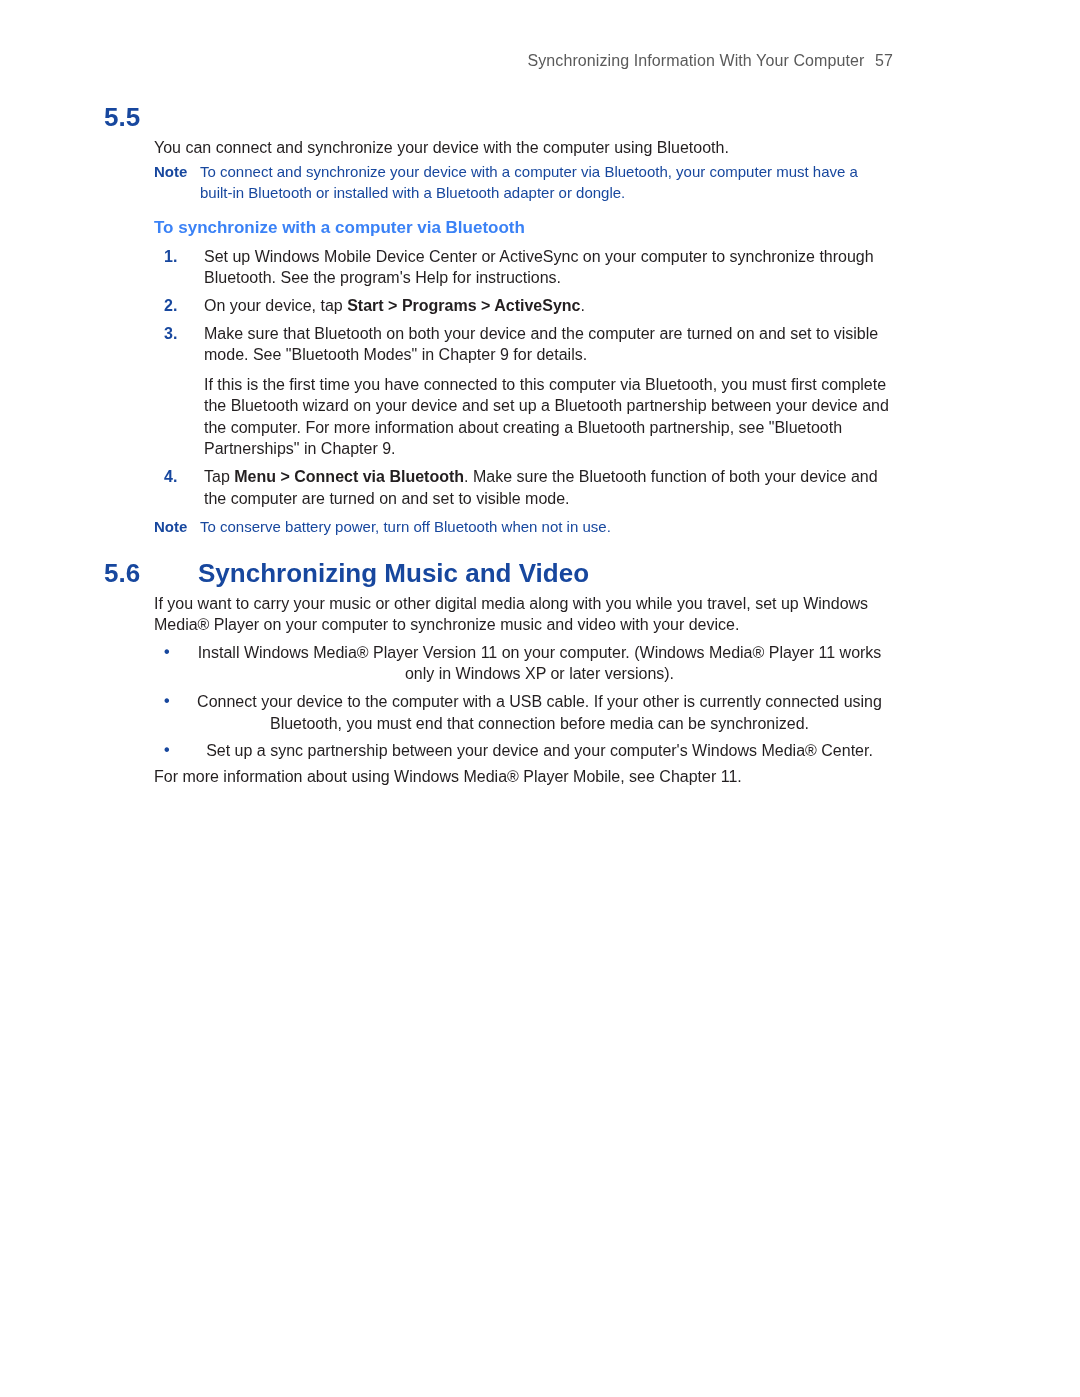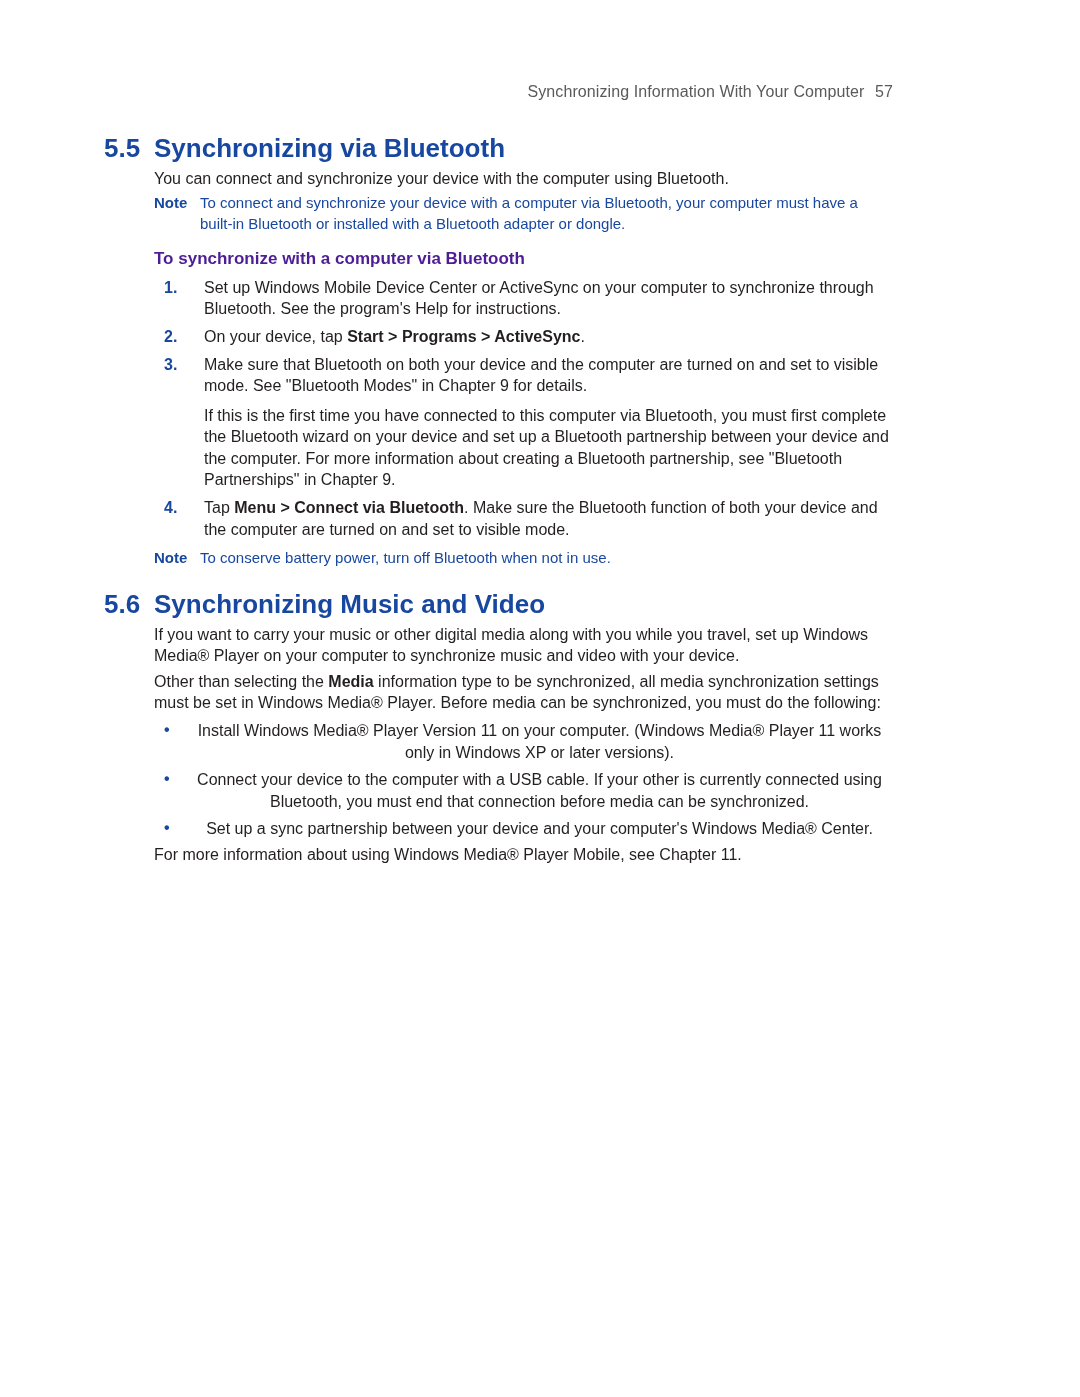--- a/index.html
+++ b/index.html
@@ -8,37 +8,38 @@
     background: #ffffff;
     font-family: "Segoe UI", "Myriad Pro", "Helvetica Neue", Arial, sans-serif;
     color: #231f20;
     font-size: 16px;
     line-height: 1.35;
   }
   .page {
     width: 997px;
     min-height: 1397px;
     box-sizing: border-box;
-    padding: 81px 104px 60px 104px;
+    padding: 50px 104px 60px 104px;
     position: relative;
   }
   .running-header {
     text-align: right;
     font-size: 16px;
     color: #5a5a5a;
     margin-bottom: 28px;
     letter-spacing: 0.1px;
   }
   .running-header .page-number {
     margin-left: 6px;
   }
   .section {
     display: flex;
     align-items: flex-end;
     margin-top: 4px;
+    gap: 44px;
   }
   .section-number {
     font-weight: 700;
     color: #17479e;
     font-size: 26px;
     width: 50px;
     flex: 0 0 50px;
   }
   .section-title {
     font-weight: 700;
@@ -63,21 +64,21 @@
   }
   .note-label {
     font-weight: 700;
     flex: 0 0 46px;
   }
   .note-text {
     flex: 1;
   }
   .subhead {
     font-weight: 700;
-    color: #4c1d95;
+    color: #3b82f6;
     font-size: 17px;
     margin-top: 14px;
   }
   ol.steps {
     list-style: none;
     margin: 6px 0 0 0;
     padding: 0;
   }
   ol.steps > li {
     display: flex;
@@ -124,21 +125,20 @@
 <div class="page">
 
   <div class="running-header">
     <span>Synchronizing Information With Your Computer</span>
     <span class="page-number">57</span>
   </div>
 
   <div class="section-block">
     <div class="section">
       <div class="section-number">5.5</div>
-      <div class="section-title">Synchronizing via Bluetooth</div>
     </div>
 
     <div class="body-indent">
       <div class="para tight">You can connect and synchronize your device with the computer using Bluetooth.</div>
 
       <div class="note-row">
         <div class="note-label">Note</div>
         <div class="note-text">To connect and synchronize your device with a computer via Bluetooth, your computer must have a built-in Bluetooth or installed with a Bluetooth adapter or dongle.</div>
       </div>
 
@@ -179,23 +179,20 @@
 
   <div class="section-block">
     <div class="section">
       <div class="section-number">5.6</div>
       <div class="section-title">Synchronizing Music and Video</div>
     </div>
 
     <div class="body-indent">
       <div class="para tight">If you want to carry your music or other digital media along with you while you travel, set up Windows Media® Player on your computer to synchronize music and video with your device.</div>
 
-      <div class="para">
-        <span>Other than selecting the </span><b>Media</b><span> information type to be synchronized, all media synchronization settings must be set in Windows Media® Player. Before media can be synchronized, you must do the following:</span>
-      </div>
 
       <ul class="bullets">
         <li>
           <span class="dot">•</span>
           <span class="txt">Install Windows Media® Player Version 11 on your computer. (Windows Media® Player 11 works only in Windows XP or later versions).</span>
         </li>
         <li>
           <span class="dot">•</span>
           <span class="txt">Connect your device to the computer with a USB cable. If your other is currently connected using Bluetooth, you must end that connection before media can be synchronized.</span>
         </li>

